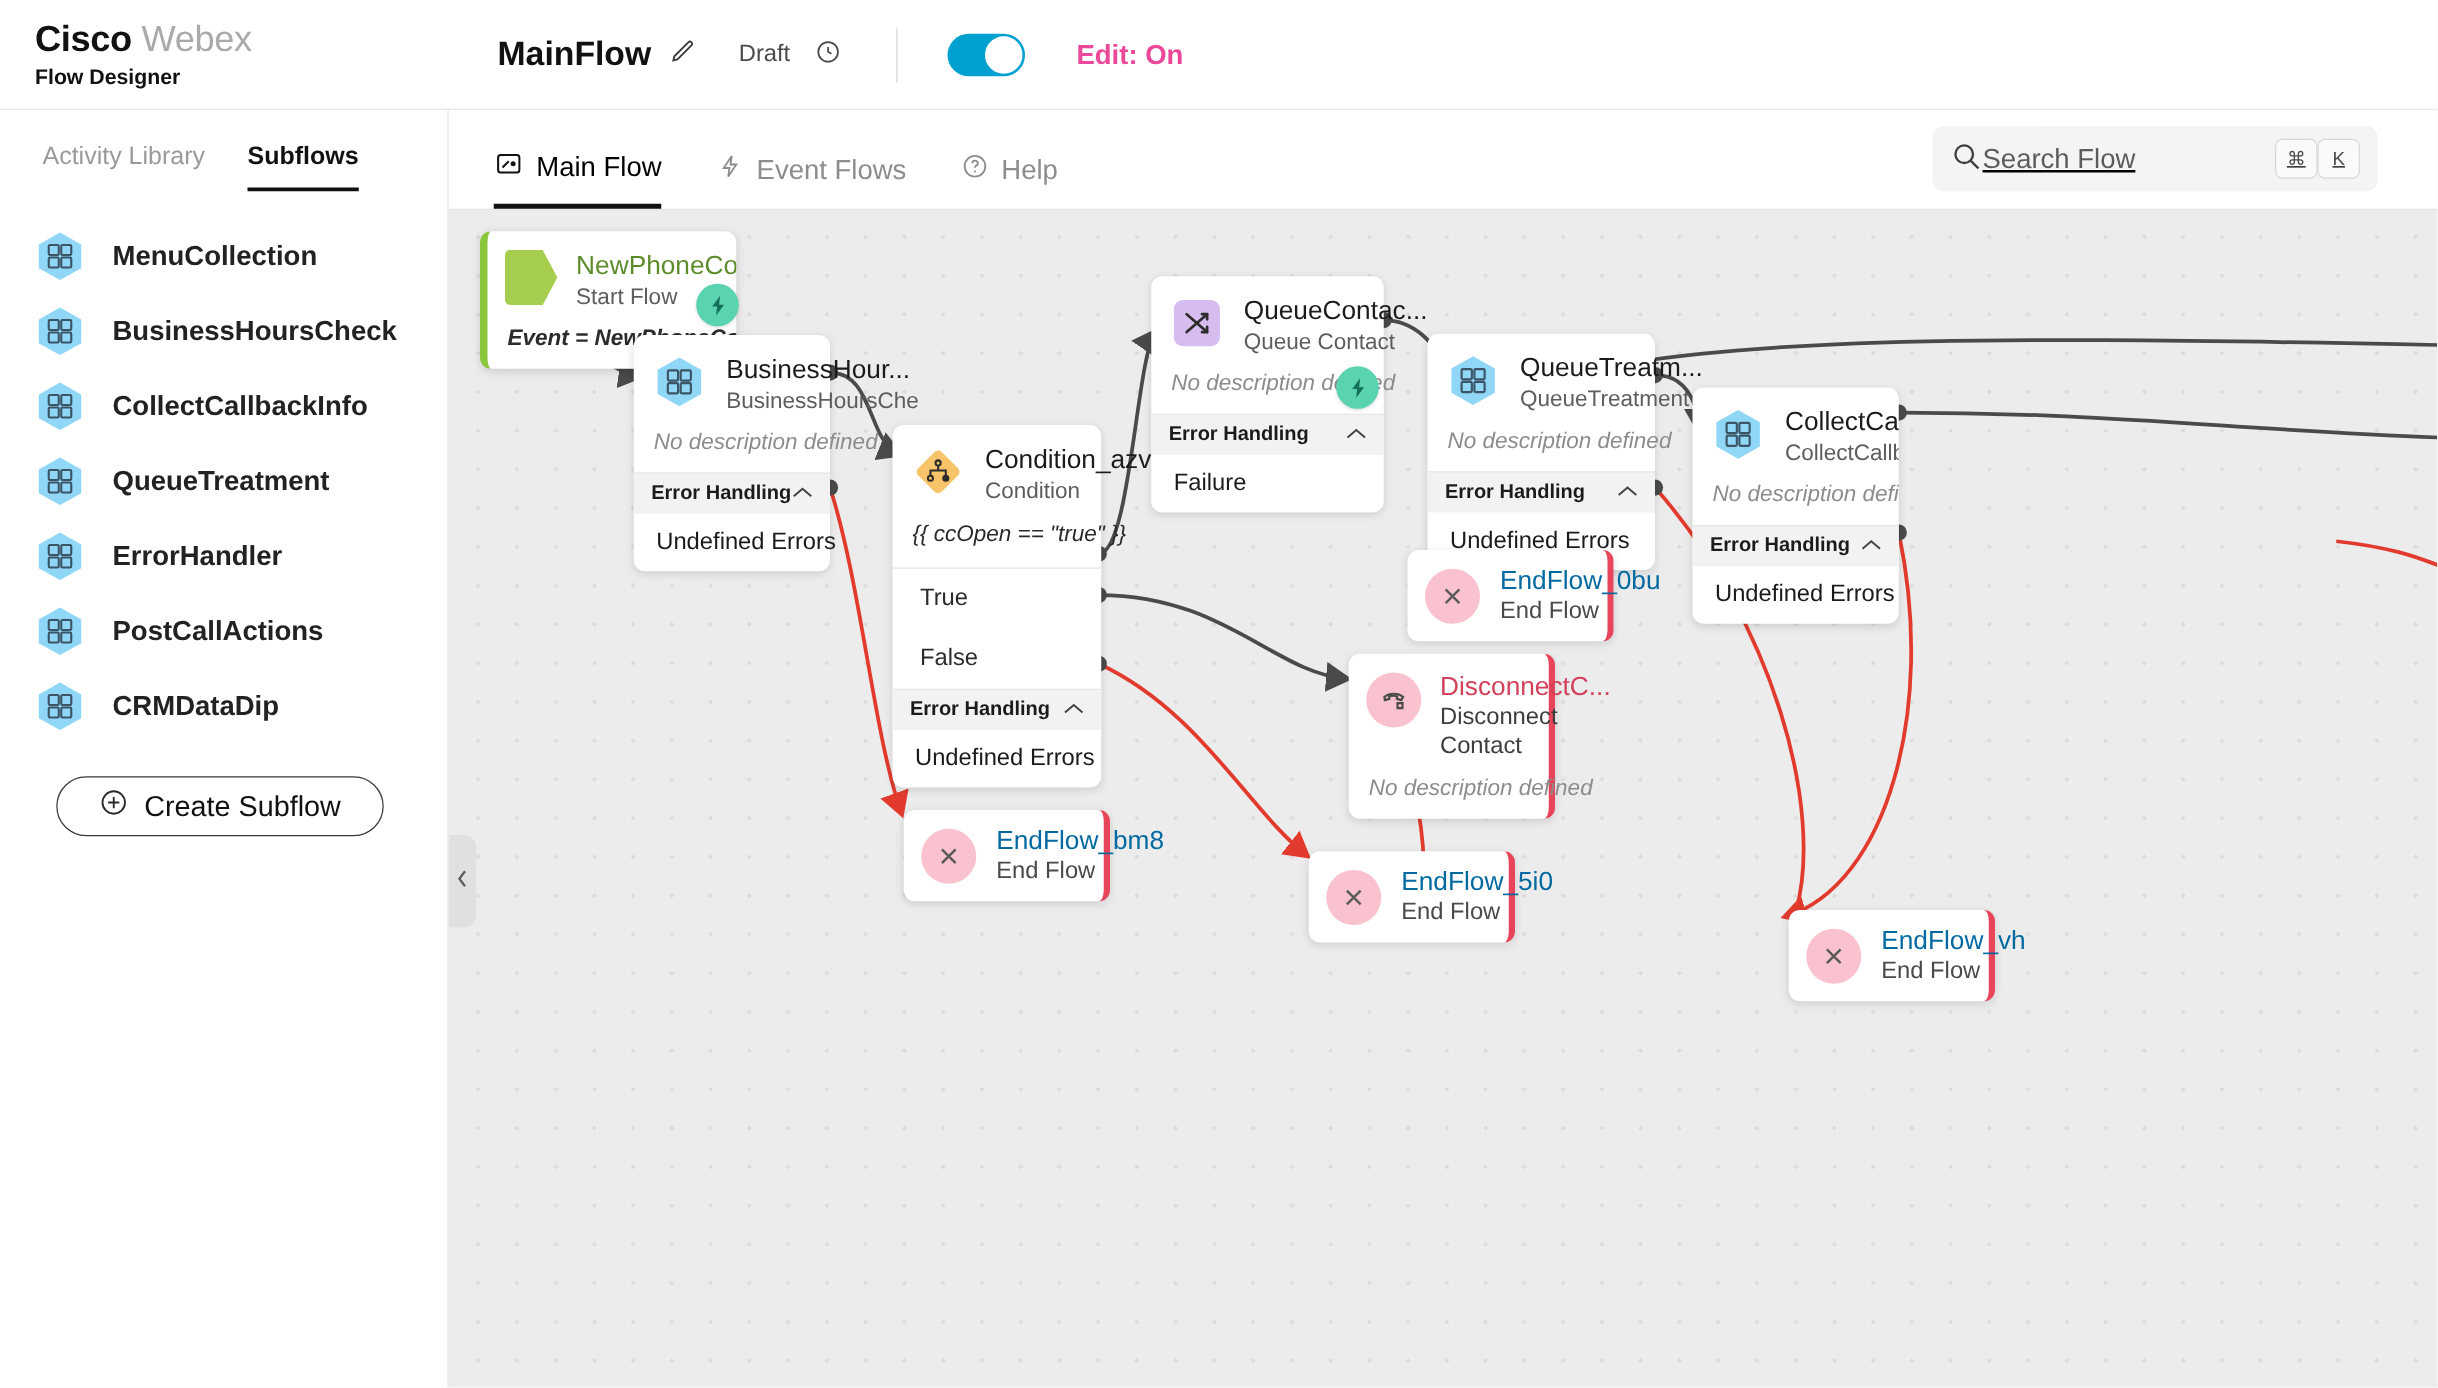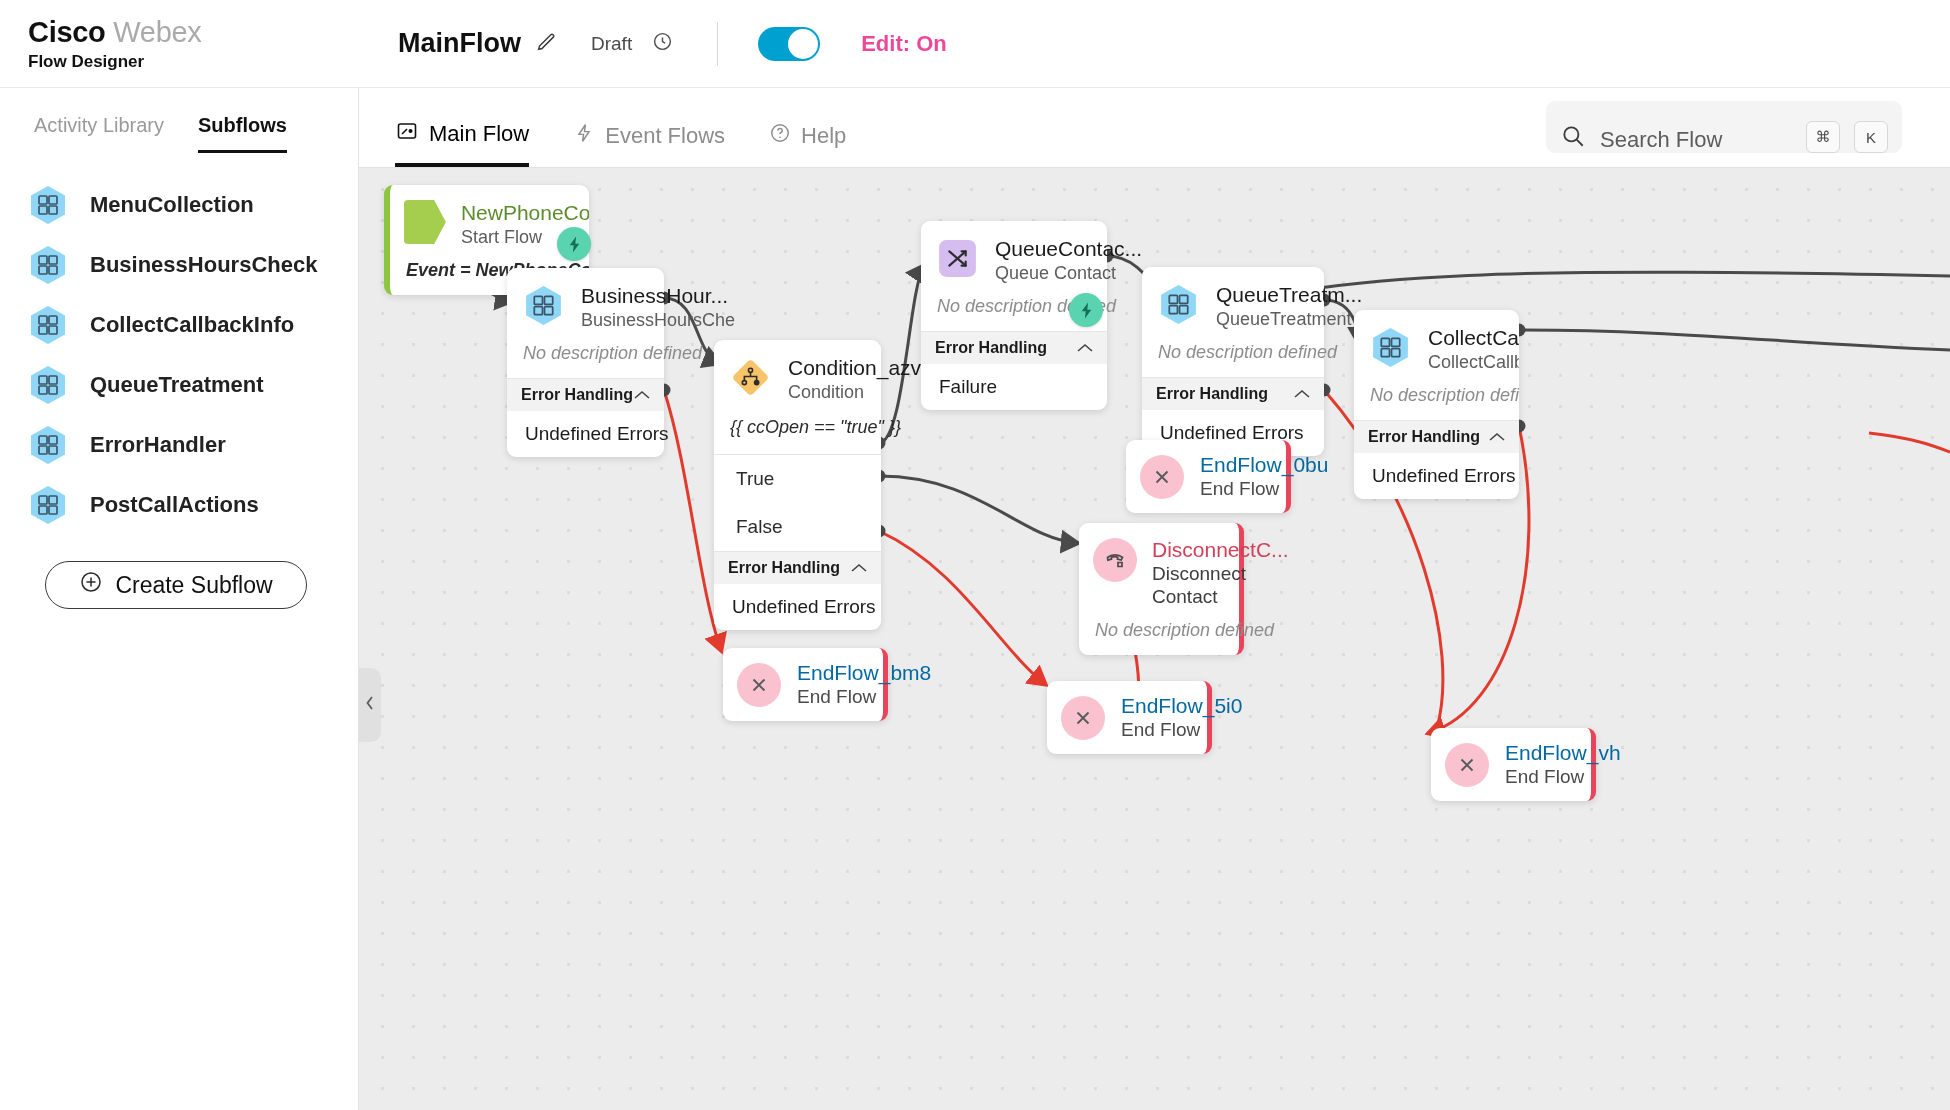--- a/index.html
+++ b/index.html
@@ -72,21 +72,21 @@
   }
   .ctabs { display: flex; gap: 44px; margin-left: 36px; }
   .ctab {
     display: flex; align-items: center; gap: 10px;
     font-size: 22px; color: #8d8d8d; padding-bottom: 14px; cursor: pointer;
   }
   .ctab.active { color: #000000; border-bottom: 4px solid #111111; }
   .search-box {
     position: absolute; right: 48px; top: 13px;
     width: 356px; height: 52px; border-radius: 9px; background: #f4f4f4;
-    display: flex; align-items: flex-end; padding: 0 14px; gap: 14px;
+    display: flex; align-items: center; padding: 0 14px;  text-decoration: underline;
   }
   .search-ph { font-size: 22px; color: #5c5c5c; flex: 1; }
   .kbd {
     width: 34px; height: 32px; border-radius: 6px; background: #fafafa;
     border: 1px solid #d8d8d8; display: flex; align-items: center;
     justify-content: center; font-size: 15px; color: #4b4b4b;
   }
 
   
   .canvas {
@@ -285,20 +285,34 @@
               <polygon points="22,3 39,12.5 39,31.5 22,41 5,31.5 5,12.5" fill="#8fd6f7"></polygon>
               <g fill="none" stroke="#3c5566" stroke-width="1.7">
                 <rect x="13" y="13" width="8" height="8" rx="1"></rect>
                 <rect x="23" y="13" width="8" height="8" rx="1"></rect>
                 <rect x="13" y="23" width="8" height="8" rx="1"></rect>
                 <rect x="23" y="23" width="8" height="8" rx="1"></rect>
               </g>
             </svg>
         </span>
         <span class="subflow-label">PostCallActions</span>
+      </div>
+      <div class="subflow-item">
+        <span class="hexicon">
+          <svg width="44" height="44" viewBox="0 0 44 44">
+              <polygon points="22,3 39,12.5 39,31.5 22,41 5,31.5 5,12.5" fill="#8fd6f7"></polygon>
+              <g fill="none" stroke="#3c5566" stroke-width="1.7">
+                <rect x="13" y="13" width="8" height="8" rx="1"></rect>
+                <rect x="23" y="13" width="8" height="8" rx="1"></rect>
+                <rect x="13" y="23" width="8" height="8" rx="1"></rect>
+                <rect x="23" y="23" width="8" height="8" rx="1"></rect>
+              </g>
+            </svg>
+        </span>
+        <span class="subflow-label">CRMDataDip</span>
       </div>
     </div>
 
     <div class="create-btn">
       <span>
         <svg width="24" height="24" viewBox="0 0 24 24" fill="none" stroke="#2b2b2b" stroke-width="1.5">
             <circle cx="12" cy="12" r="9"></circle>
             <path d="M12 7.5v9M7.5 12h9"></path>
           </svg>
       </span>

